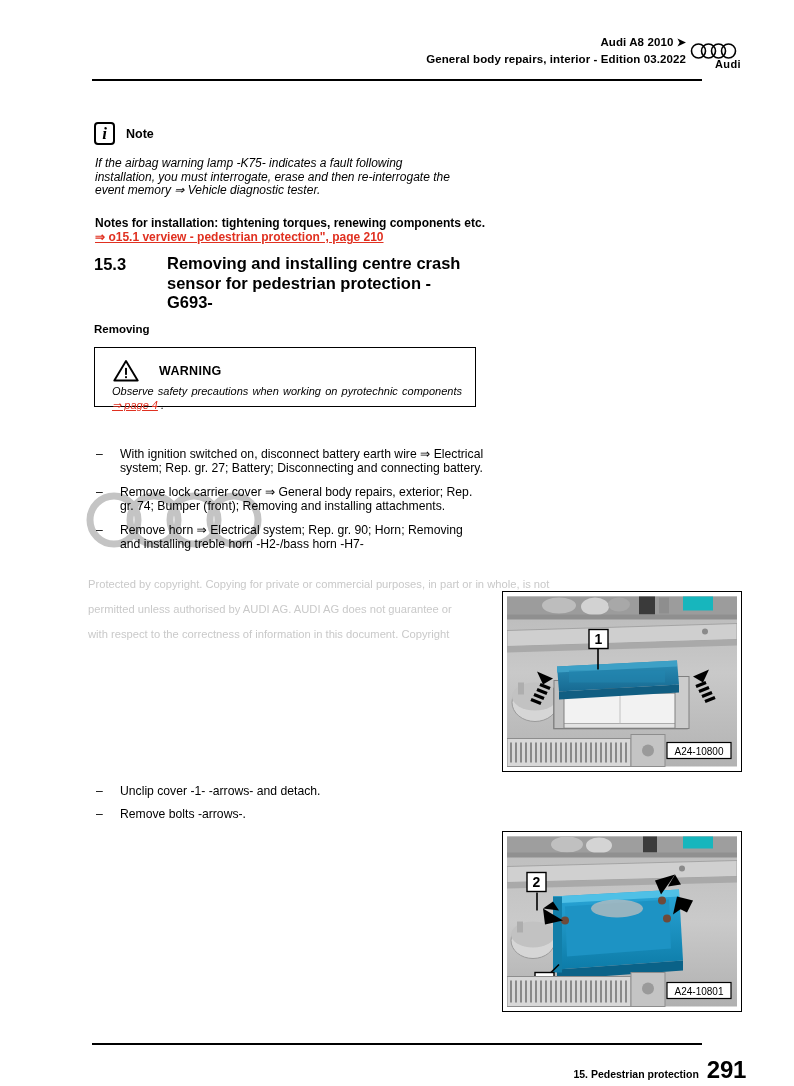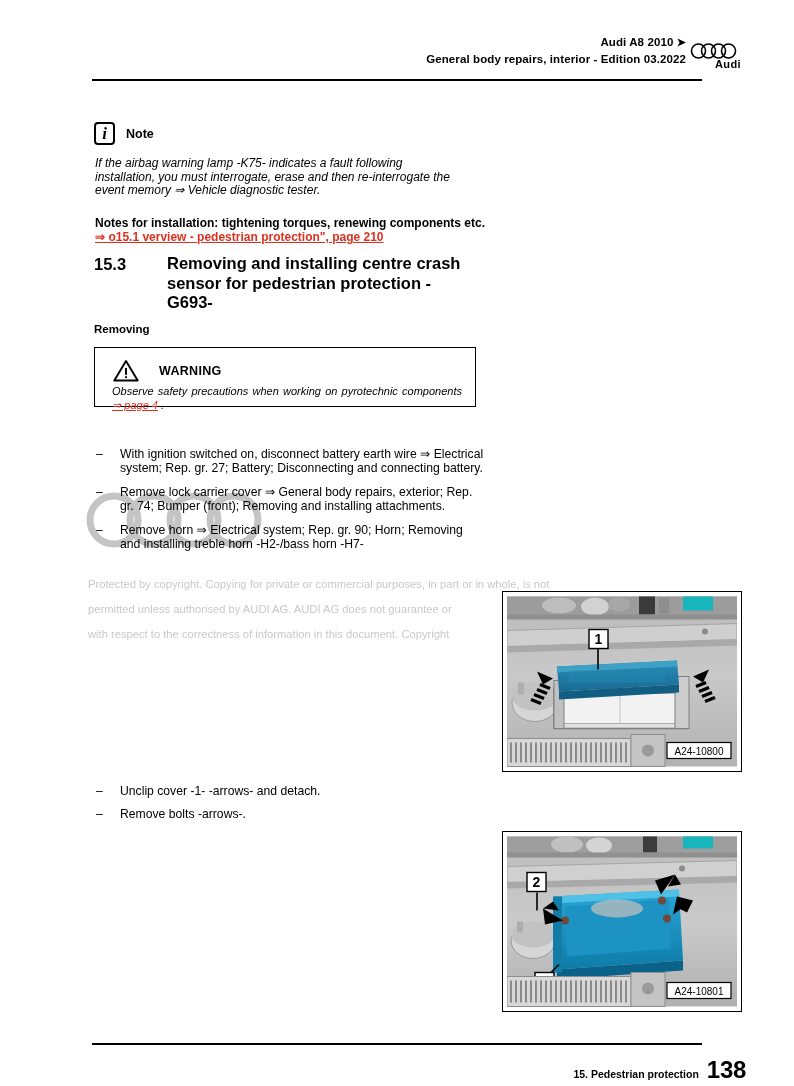--- a/index.html
+++ b/index.html
@@ -517,16 +517,16 @@
       <circle cx="141" cy="152" r="6" fill="#9a9a9a"></circle>
 
       <rect x="160" y="146" width="64" height="16" fill="#fff" stroke="#000" stroke-width="1.2"></rect>
       <text x="192" y="158" font-family="Liberation Sans, sans-serif" font-size="10" text-anchor="middle" fill="#000">A24-10801</text>
     </svg>
   </div>
 
   <div class="footer-rule"></div>
   <div class="footer-text">
     <span class="footer-sec">15. Pedestrian protection</span>
-    <span class="footer-page">138</span>
+    <span class="footer-page">291</span>
   </div>
 
 </div>
 
 </body></html>

